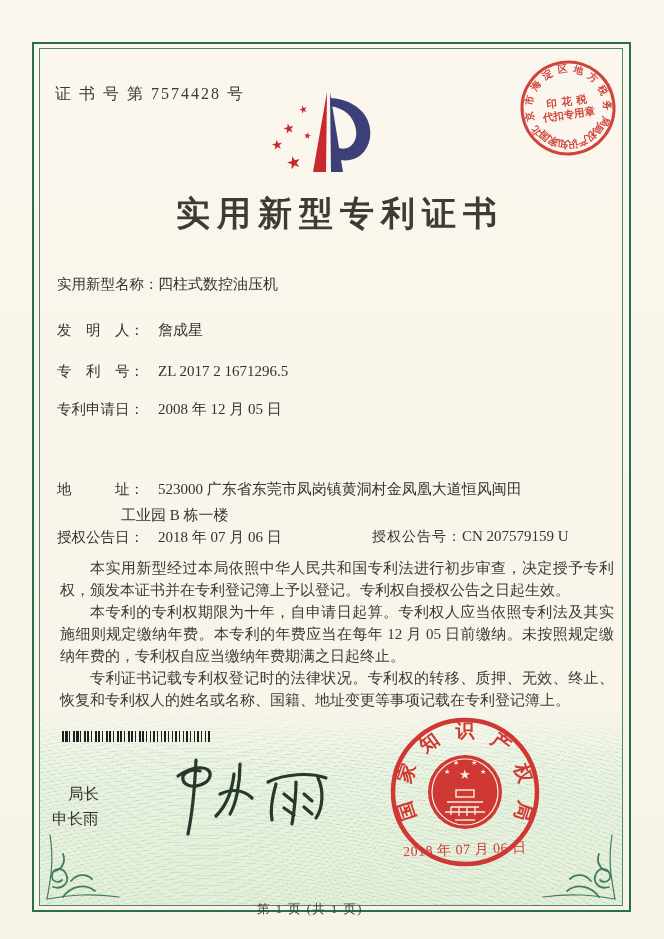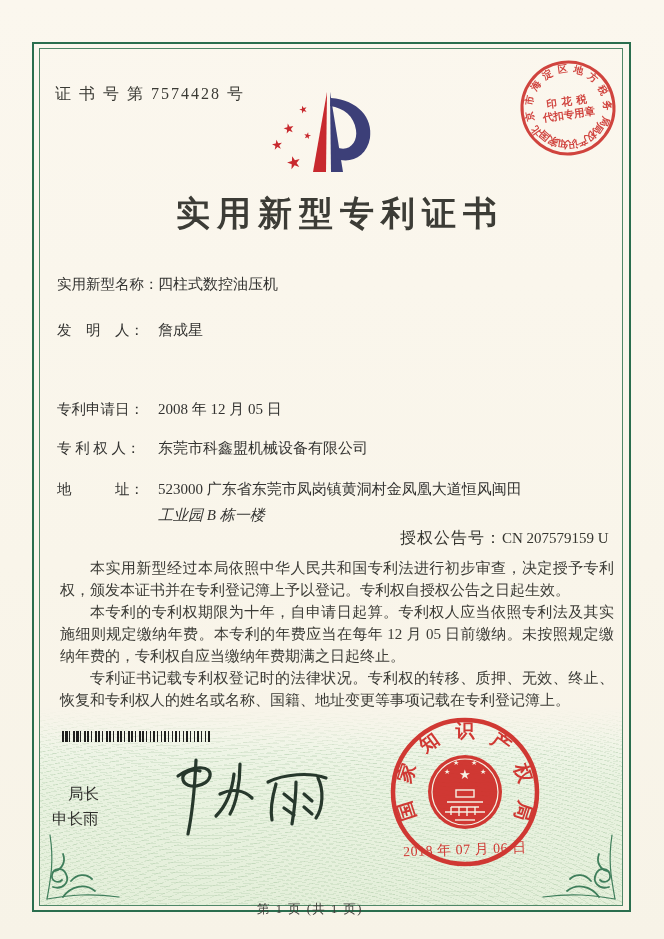--- a/index.html
+++ b/index.html
@@ -12,23 +12,23 @@
   .frame-outer{position:absolute;left:32px;top:42px;right:33px;bottom:27px;border:2.5px solid #2a6e4e;}
   .frame-inner{position:absolute;left:39px;top:48px;right:41px;bottom:33px;border:1px solid #4f8767;}
   .cert-no{position:absolute;left:55px;top:84px;font-size:16px;letter-spacing:2px;color:#3a3a34;}
   .logo{position:absolute;left:264px;top:78px;}
   .tax-stamp{position:absolute;left:510px;top:50px;opacity:.92;}
   .title{position:absolute;left:0;top:191px;width:100%;text-align:center;
          font-size:34px;font-weight:700;letter-spacing:7px;color:#3c3c36;padding-left:8px;}
   .row{position:absolute;left:57px;font-size:15px;color:#333331;white-space:nowrap;}
   .row .lbl{display:inline-block;width:101px;font-size:14.5px;}
   .row .val{margin-left:0px;}
-  .row .val2{display:block;margin-left:101px;margin-top:7px;font-style:italic;}
+  .row .val2{display:block;margin-left:64px;margin-top:7px;}
   .grant{position:absolute;left:372px;top:528px;font-size:15px;white-space:nowrap;}
-  .grant .lbl{font-size:16px;letter-spacing:1px;margin-left:28px;}
+  .grant .lbl{font-size:14px;letter-spacing:1px;}
   .bodytext{position:absolute;left:60px;top:557px;width:554px;font-size:15px;
             line-height:22px;color:#3b3b36;text-align:justify;}
   .bodytext p{margin:0;text-indent:2em;}
   .band{position:absolute;left:40px;right:42px;top:708px;bottom:34px;
     background:
       repeating-radial-gradient(ellipse 900px 430px at 28% 170%, rgba(104,156,102,.15) 0 1.2px, rgba(0,0,0,0) 1.2px 7px),
       repeating-radial-gradient(ellipse 950px 460px at 72% 175%, rgba(104,156,102,.12) 0 1.2px, rgba(0,0,0,0) 1.2px 9px),
       linear-gradient(180deg,#f3f7ec 0%,#e9f2e0 40%,#e4efda 100%);}
   .band::before{content:"";position:absolute;left:0;top:0;right:0;height:46px;
       background:linear-gradient(180deg,#f8f4e9 0%,rgba(248,244,233,0) 100%);}
@@ -102,29 +102,32 @@
   </svg>
 
   <div class="title">实用新型专利证书</div>
 
   <div class="row" style="top:321px">
     <span class="lbl">发　明　人：</span><span class="val">詹成星</span>
   </div>
   <div class="row" style="top:275px">
     <span class="lbl">实用新型名称：</span><span class="val">四柱式数控油压机</span>
   </div>
+  <div class="row" style="top:362px">
+    <span class="lbl">专　利　号：</span><span class="val">ZL 2017 2 1671296.5</span>
+  </div>
   <div class="row" style="top:400px">
     <span class="lbl">专利申请日：</span><span class="val">2008 年 12 月 05 日</span>
-  </div>
-  <div class="row" style="top:439px">
-    <span class="lbl">专 利 权 人：</span><span class="val">东莞市科鑫盟机械设备有限公司</span>
   </div>
   <div class="row" style="top:480px">
     <span class="lbl">地　　　址：</span><span class="val">523000 广东省东莞市凤岗镇黄洞村金凤凰大道恒风闽田</span>
     <span class="val2">工业园 B 栋一楼</span>
+  </div>
+  <div class="row" style="top:528px">
+    <span class="lbl">授权公告日：</span><span class="val">2018 年 07 月 06 日</span>
   </div>
   <div class="grant">
     <span class="lbl">授权公告号：</span><span>CN 207579159 U</span>
   </div>
 
   <div class="bodytext">
     <p>本实用新型经过本局依照中华人民共和国专利法进行初步审查，决定授予专利权，颁发本证书并在专利登记簿上予以登记。专利权自授权公告之日起生效。</p>
     <p>本专利的专利权期限为十年，自申请日起算。专利权人应当依照专利法及其实施细则规定缴纳年费。本专利的年费应当在每年 12 月 05 日前缴纳。未按照规定缴纳年费的，专利权自应当缴纳年费期满之日起终止。</p>
     <p>专利证书记载专利权登记时的法律状况。专利权的转移、质押、无效、终止、恢复和专利权人的姓名或名称、国籍、地址变更等事项记载在专利登记簿上。</p>
   </div>

